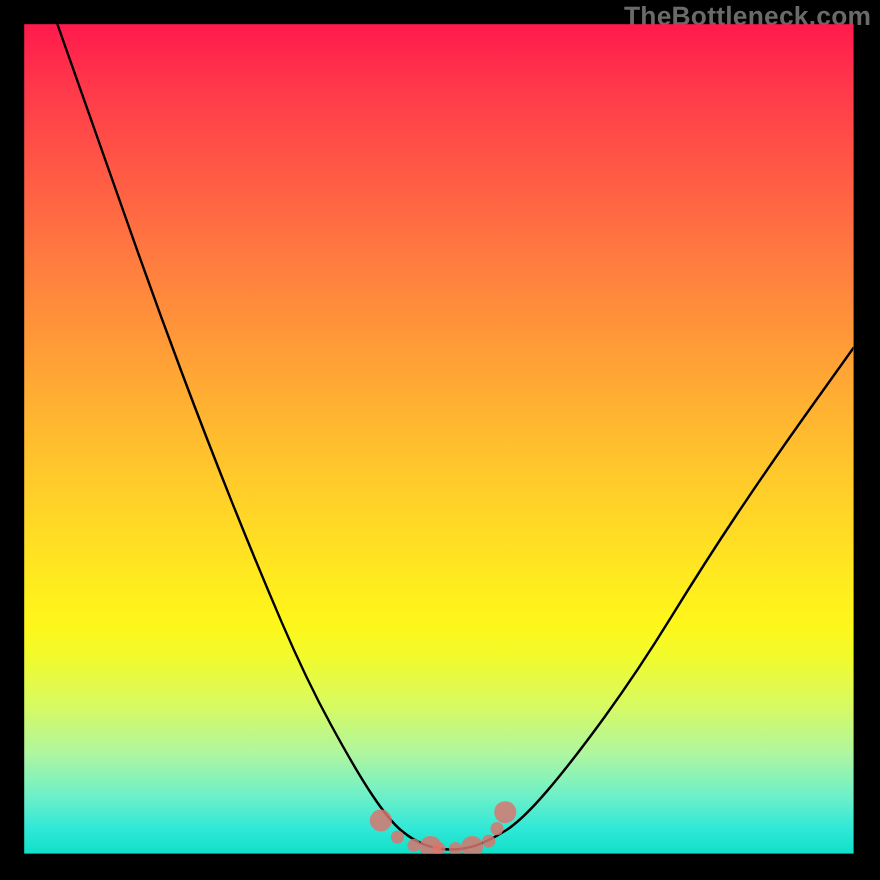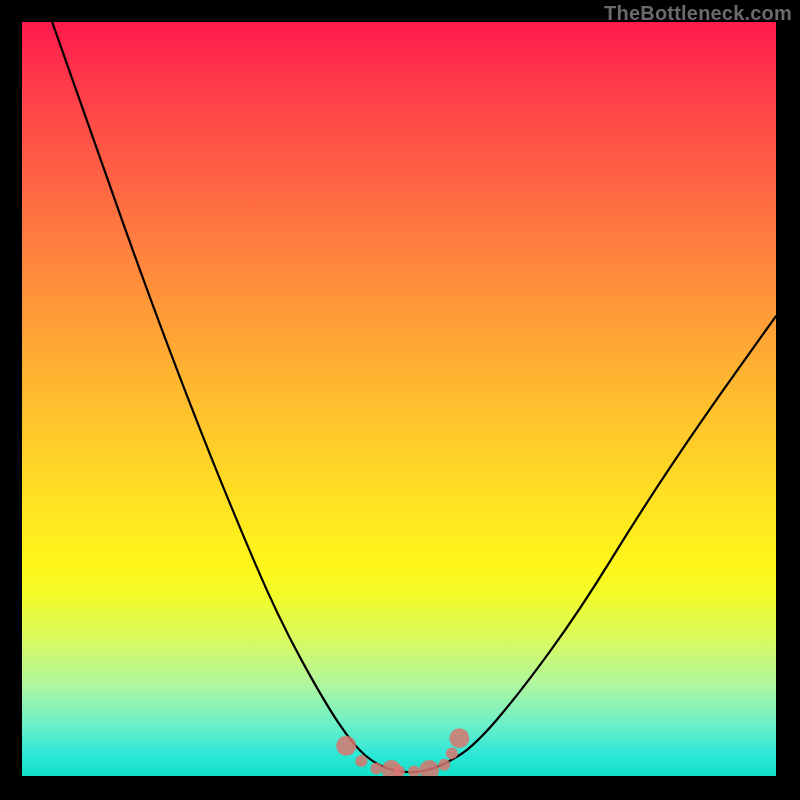--- a/index.html
+++ b/index.html
@@ -33,21 +33,21 @@
       #6ef0c8 93%,
       #30e8d8 97%,
       #10e0c8 100%
     );
   }
   .watermark {
     position: absolute;
     top: 2px;
     right: 8px;
     color: #6a6a6a;
-    font-size: 20px;
+    font-size: 24px;
     font-weight: 600;
     letter-spacing: 0.2px;
     user-select: none;
   }
   svg.curve {
     position: absolute;
     left: 0;
     top: 0;
     width: 754px;
     height: 754px;

